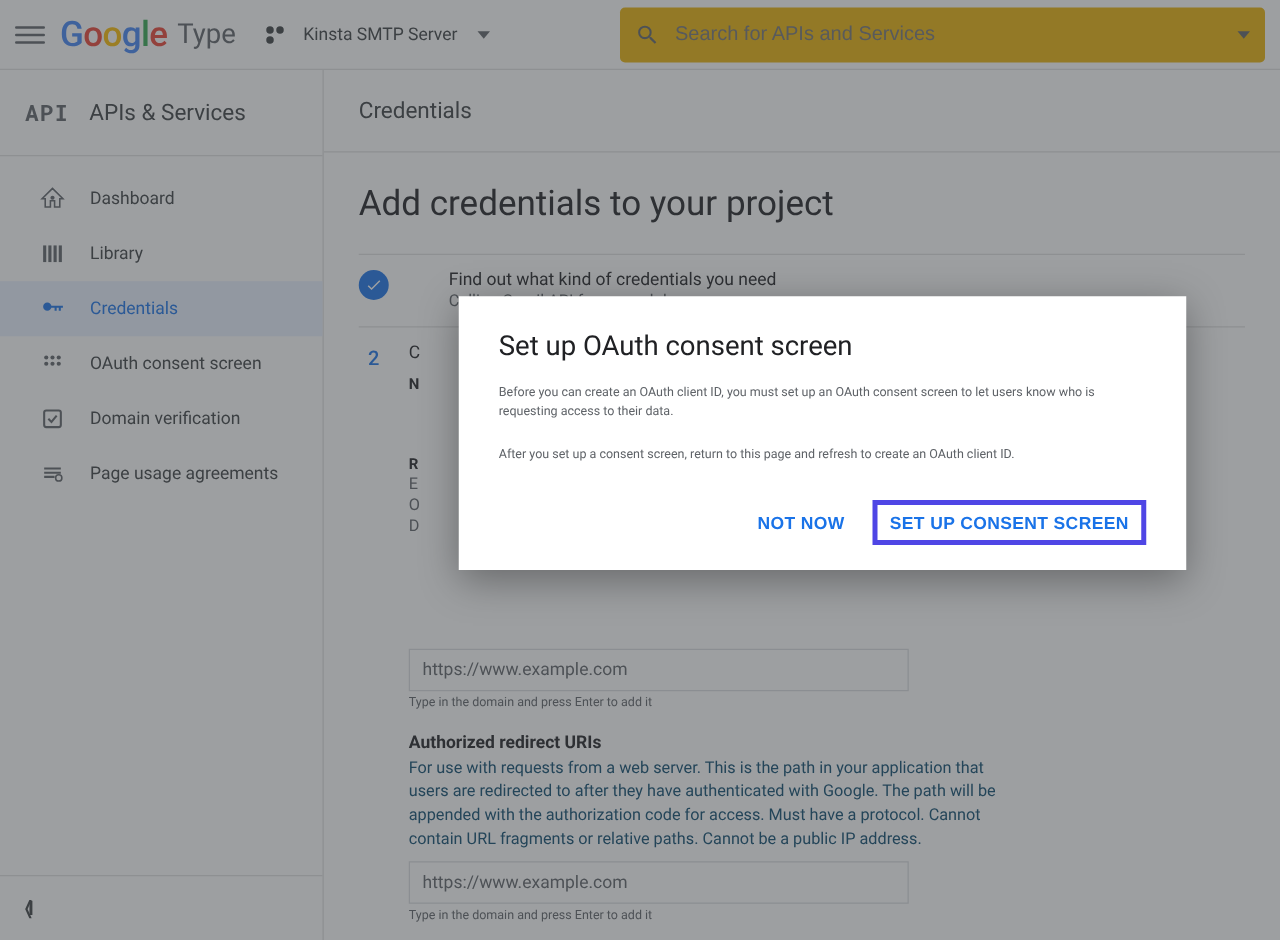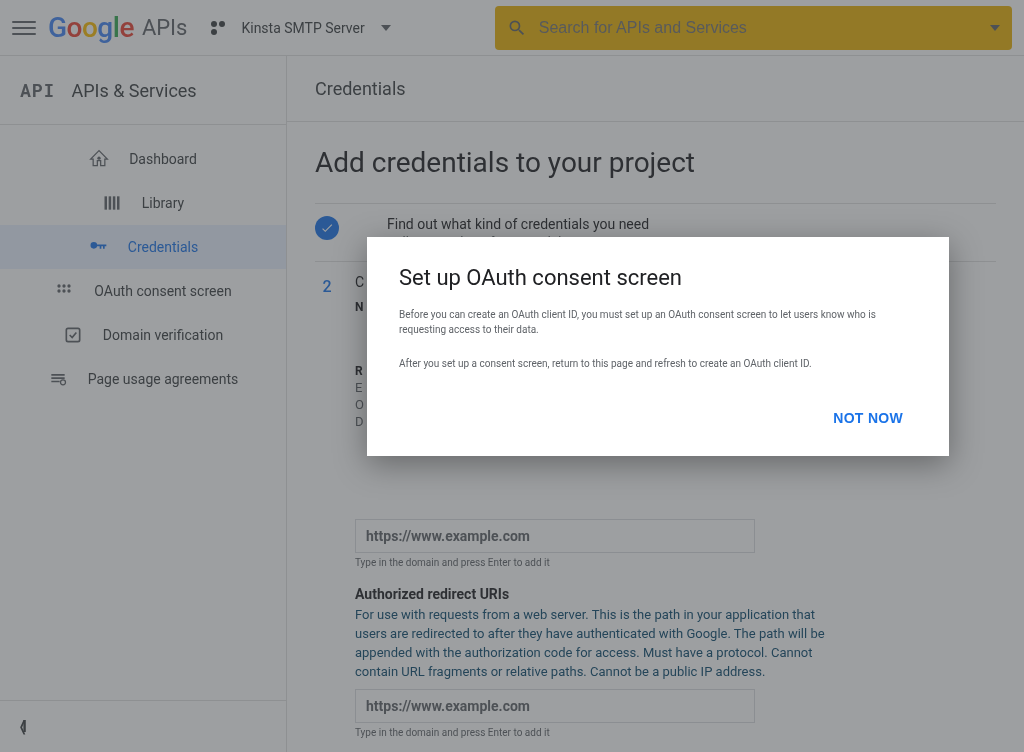--- a/index.html
+++ b/index.html
@@ -22,26 +22,26 @@
 .project-dots span { width: 6px; height: 6px; border-radius: 50%; background: #3c4043; }
 .project-dots span:nth-child(4) { opacity: 0; }
 .caret-down { width: 0; height: 0; border-left: 5px solid transparent; border-right: 5px solid transparent; border-top: 6px solid #5f6368; }
 .search-wrap { flex: 1; margin-left: 80px; display: flex; align-items: center; background: #eab308; border-radius: 4px; padding: 0 12px; height: 44px; }
 .search-icon { width: 20px; height: 20px; fill: #5f6368; margin-right: 12px; }
 .search-input { border: none; background: transparent; font-size: 16px; color: #5f6368; flex: 1; outline: none; }
 .search-caret { margin-left: 8px; }
 
 .body-wrap { display: flex; height: calc(752px - 56px); }
 
-.sidebar { width: 287px; border-right: 1px solid #e0e0e0; display: flex; flex-direction: column; }
+.sidebar { width: 259px; border-right: 1px solid #e0e0e0; display: flex; flex-direction: column; }
 .sidebar-header { display: flex; align-items: center; gap: 16px; padding: 22px 20px; border-bottom: 1px solid #e0e0e0; }
 .sidebar-header .api-badge { font-family: "Roboto Mono", monospace; font-weight: 700; font-size: 18px; color: #5f6368; letter-spacing: 1px; }
 .sidebar-header .title { font-size: 18px; color: #3c4043; }
 .nav { padding-top: 12px; flex: 1; }
-.nav-item { display: flex; align-items: center; gap: 20px; padding: 12px 32px; font-size: 14px; color: #3c4043; cursor: pointer; justify-content: center; }
+.nav-item { display: flex; align-items: center; gap: 20px; padding: 12px 32px; font-size: 14px; color: #3c4043; cursor: pointer; }
 .nav-item.active { background: #e8f0fe; color: #1a73e8; }
 .nav-item.active .nav-icon { fill: #1a73e8; }
 .nav-icon { width: 20px; height: 20px; fill: #5f6368; display: inline-flex; align-items: center; justify-content: center; }
 .sidebar-footer { border-top: 1px solid #e0e0e0; padding: 16px 20px; }
 .collapse-icon { font-size: 16px; color: #3c4043; font-weight: 700; letter-spacing: -3px; }
 
 .main { flex: 1; overflow: hidden; }
 .main-header { padding: 22px 28px; border-bottom: 1px solid #e0e0e0; }
 .main-header h1 { font-size: 18px; font-weight: 400; color: #3c4043; }
 .content { padding: 24px 28px; }
@@ -52,21 +52,21 @@
 .step:first-child { border-top: 1px solid #e0e0e0; gap: 48px; }
 .step-badge { width: 24px; height: 24px; border-radius: 50%; background: #1a73e8; color: #fff; font-size: 14px; display: flex; align-items: center; justify-content: center; flex-shrink: 0; }
 .step-badge.num { background: transparent; color: #1a73e8; font-weight: 500; font-size: 16px; }
 .step-body { flex: 1; }
 .step-title { font-size: 14px; color: #202124; }
 .step-sub { font-size: 13px; color: #5f6368; margin-top: 2px; }
 .step-label { font-size: 12px; color: #202124; font-weight: 700; margin-top: 10px; }
 
 .section-title { font-size: 14px; font-weight: 700; color: #202124; margin-bottom: 4px; }
 .section-desc { font-size: 13px; color: #0c4a6e; line-height: 1.45; margin-bottom: 8px; max-width: 470px; }
-.input-box { border: 1px solid #dadce0; padding: 8px 10px; font-size: 14px; color: #5f6368; width: 400px; margin-bottom: 4px; font-weight: bold; }
+.input-box { border: 1px solid #dadce0; padding: 8px 10px; font-size: 14px; color: #5f6368; width: 400px; margin-bottom: 4px; }
 .input-hint { font-size: 10px; color: #5f6368; margin-bottom: 18px; }
 
 
 .overlay { position: absolute; inset: 0; background: rgba(60,64,67,0.5); }
 .modal { position: absolute; left: 367px; top: 237px; width: 582px; background: #fff; border-radius: 0px; box-shadow: 0 8px 30px rgba(0,0,0,0.35); padding: 28px 32px 20px 32px; }
 .modal h3 { font-size: 22px; font-weight: 400; color: #202124; margin-bottom: 18px; }
 .modal p { font-size: 10px; color: #5f6368; line-height: 1.45; margin-bottom: 20px; }
 .modal-actions { display: flex; justify-content: flex-end; align-items: center; gap: 8px; margin-top: 28px; }
 .btn-flat { background: transparent; border: none; color: #1a73e8; font-size: 14px; font-weight: 700; letter-spacing: 0.3px; padding: 10px 14px; cursor: pointer; }
 .btn-primary-outline { border: 4px solid #4f46e5; padding: 6px 10px; }
@@ -77,21 +77,21 @@
 <body>
 
 <div class="header">
   <div class="hamburger">
     <span></span>
       <span></span>
       <span></span>
   </div>
   <div class="logo-text">
     <span class="logo-word"><span class="g1">G</span><span class="g2">o</span><span class="g3">o</span><span class="g4">g</span><span class="g5">l</span><span class="g6">e</span></span>
-    <span class="apis-word">APIs</span>
+    <span class="apis-word">Type</span>
   </div>
   <div class="project-selector">
     <div class="project-dots">
       <span></span>
         <span></span>
         <span></span>
         <span></span>
     </div>
     <span>Kinsta SMTP Server</span>
     <div class="caret-down"></div>
@@ -225,14 +225,15 @@
   </div>
 </div>
 
 <div class="overlay"></div>
 <div class="modal">
   <h3>Set up OAuth consent screen</h3>
   <p>Before you can create an OAuth client ID, you must set up an OAuth consent screen to let users know who is requesting access to their data.</p>
   <p>After you set up a consent screen, return to this page and refresh to create an OAuth client ID.</p>
   <div class="modal-actions">
     <button class="btn-flat">NOT NOW</button>
+    <button class="btn-flat btn-primary-outline">SET UP CONSENT SCREEN</button>
   </div>
 </div>
 
 </body></html>

